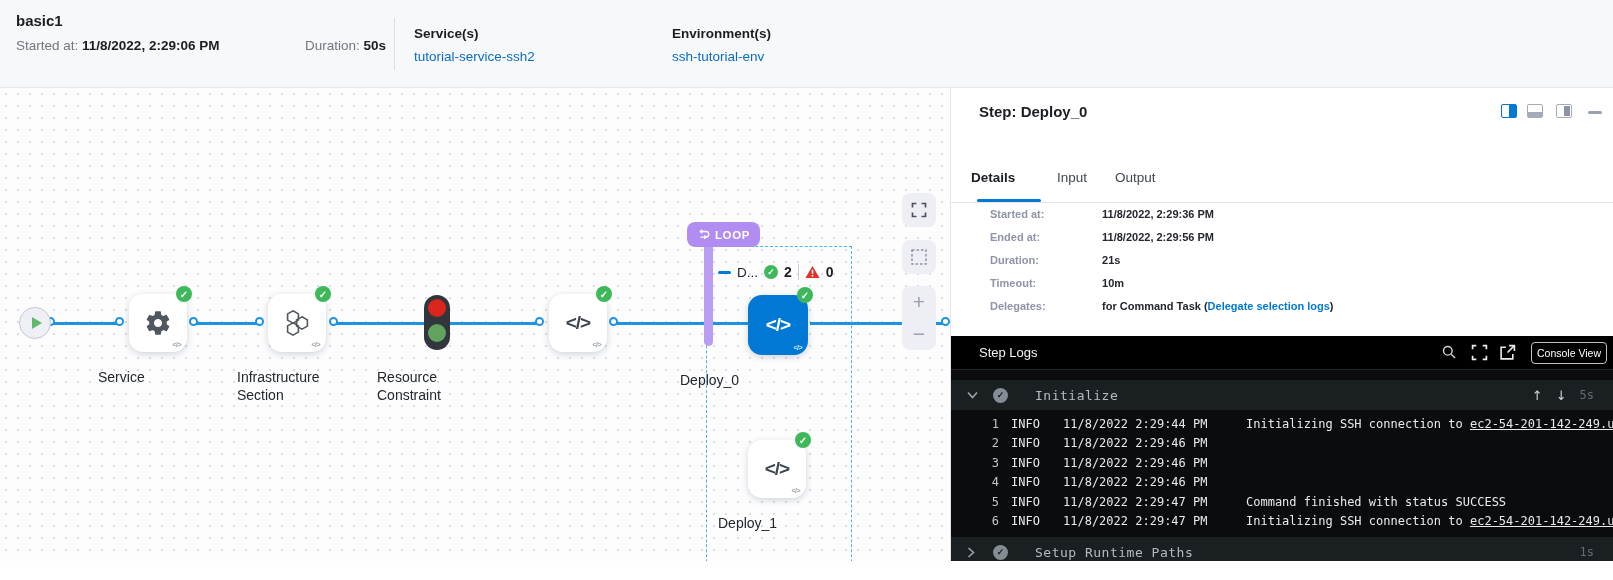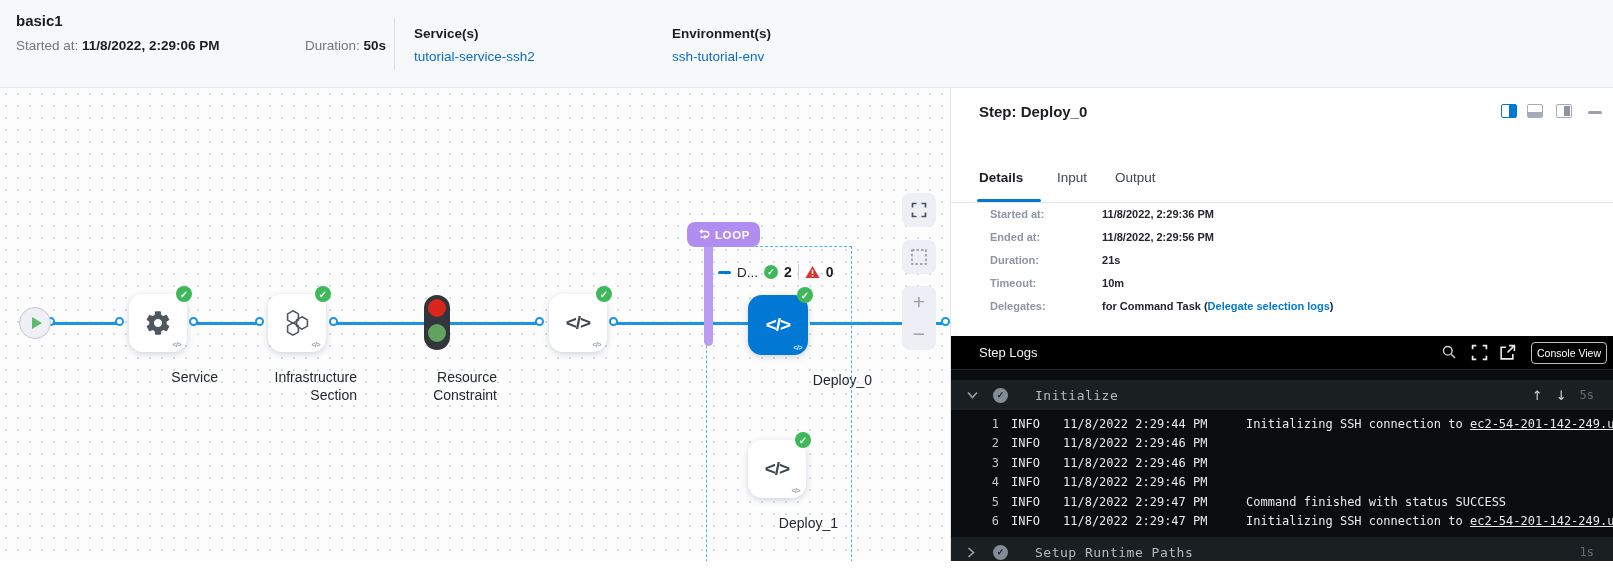--- a/index.html
+++ b/index.html
@@ -25,21 +25,21 @@
   .play-tri { width:0; height:0; border-left:10px solid #5dbb6b; border-top:6px solid transparent; border-bottom:6px solid transparent; margin-left:3px; }
   .node-card { position:absolute; width:58px; height:58px; border-radius:14px; background:#fff;
                box-shadow:0 2px 7px rgba(40,60,80,0.22); display:flex; align-items:center; justify-content:center; cursor:pointer; }
   .node-card .mini-code { position:absolute; right:6px; bottom:4px; font-size:7px; font-weight:bold; color:#9aa1ab; letter-spacing:-0.5px; }
   .code-glyph { font-size:19px; font-weight:bold; color:#3d454f; letter-spacing:-1px; }
   .node-card.selected { background:#0278d5; }
   .node-card.selected .code-glyph { color:#fff; }
   .node-card.selected .mini-code { color:#cfe6f8; }
   .check-badge { position:absolute; width:16px; height:16px; border-radius:50%; background:#3eb85b; color:#fff;
                  font-size:10px; font-weight:bold; display:flex; align-items:center; justify-content:center; z-index:4; }
-  .node-label { position:absolute; top:280px; font-size:14px; color:#23272e; text-align:right; line-height:18px; }
+  .node-label { position:absolute; top:280px; font-size:14px; color:#23272e; text-align:left; line-height:18px; }
   .traffic-light { position:absolute; left:424px; top:207px; width:26px; height:55px; background:#30363b; border-radius:13px; cursor:pointer; }
   .traffic-light .red { position:absolute; left:4px; top:4px; width:18px; height:18px; border-radius:50%; background:#d9251b; }
   .traffic-light .green { position:absolute; left:4px; top:29px; width:18px; height:18px; border-radius:50%; background:#62a25f; }
 
   
   .loop-box { position:absolute; left:706px; top:158px; width:146px; height:356px; border:1.6px dashed #43b5ef; z-index:1; }
   .loop-bar { position:absolute; left:704px; top:150px; width:9px; height:108px; background:#bb9cf3; border-radius:0 0 8px 8px; z-index:2; }
   .loop-badge { position:absolute; left:687px; top:134px; height:25px; display:flex; align-items:center; gap:5px;
                 padding:0 10px; background:#b18df2; border-radius:8px; color:#fff; font-size:11.5px; font-weight:bold; letter-spacing:0.6px; z-index:3; }
   .loop-head { position:absolute; left:718px; top:176px; display:flex; align-items:center; gap:6px; z-index:3; }
@@ -209,21 +209,21 @@
       <span class="loop-count">0</span>
     </div>
 
     <div class="node-card selected" style="left:748px;top:207px;width:60px;height:60px;">
       <span class="code-glyph">&lt;/&gt;</span>
       <span class="mini-code">&lt;/&gt;</span>
     </div>
     <div class="check-badge" style="left:797px;top:199px;">
         <span>✓</span>
       </div>
-    <div class="node-label" style="left:752px;width:120px;top:283px;">Deploy_0</div>
+    <div class="node-label" style="left:680px;width:120px;top:283px;">Deploy_0</div>
 
     <div class="node-card" style="left:748px;top:352px;width:58px;height:58px;">
       <span class="code-glyph">&lt;/&gt;</span>
       <span class="mini-code">&lt;/&gt;</span>
     </div>
     <div class="check-badge" style="left:795px;top:344px;">
         <span>✓</span>
       </div>
     <div class="node-label" style="left:718px;width:120px;top:426px;">Deploy_1</div>
 
@@ -253,21 +253,21 @@
         <div class="fill-right"></div>
       </div>
     <div class="view-ico" style="left:576px;">
         <div class="fill-bottom"></div>
       </div>
     <div class="view-ico" style="left:605px;">
         <div class="fill-inner-right"></div>
       </div>
     <div class="panel-min" style="left:637px;"></div>
 
-    <div class="tab active" style="left:28px;">Details</div>
+    <div class="tab active" style="left:20px;">Details</div>
     <div class="tab" style="left:106px;">Input</div>
     <div class="tab" style="left:164px;">Output</div>
     <div class="tab-underline"></div>
     <div class="tab-divider"></div>
 
     <div class="det-row" style="top:120px;">
       <span class="det-label">Started at:</span>
       <span class="det-value">11/8/2022, 2:29:36 PM</span>
     </div>
     <div class="det-row" style="top:143px;">

